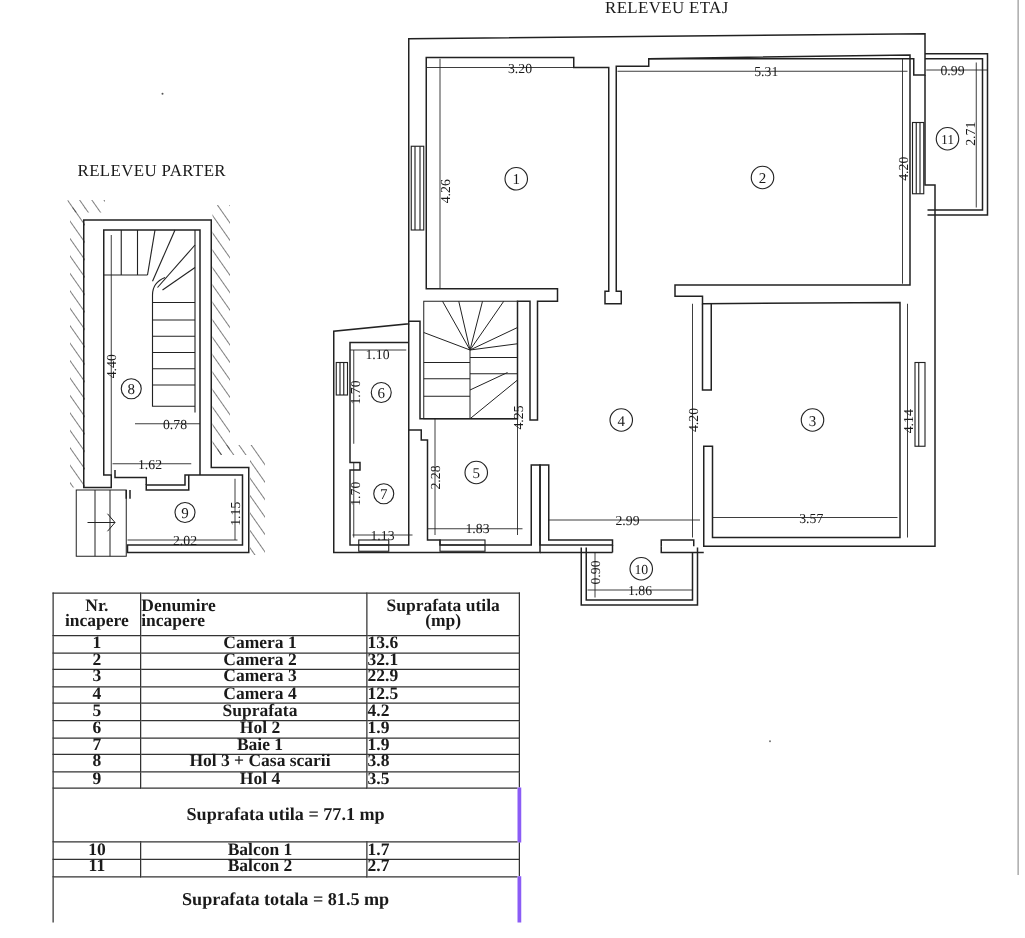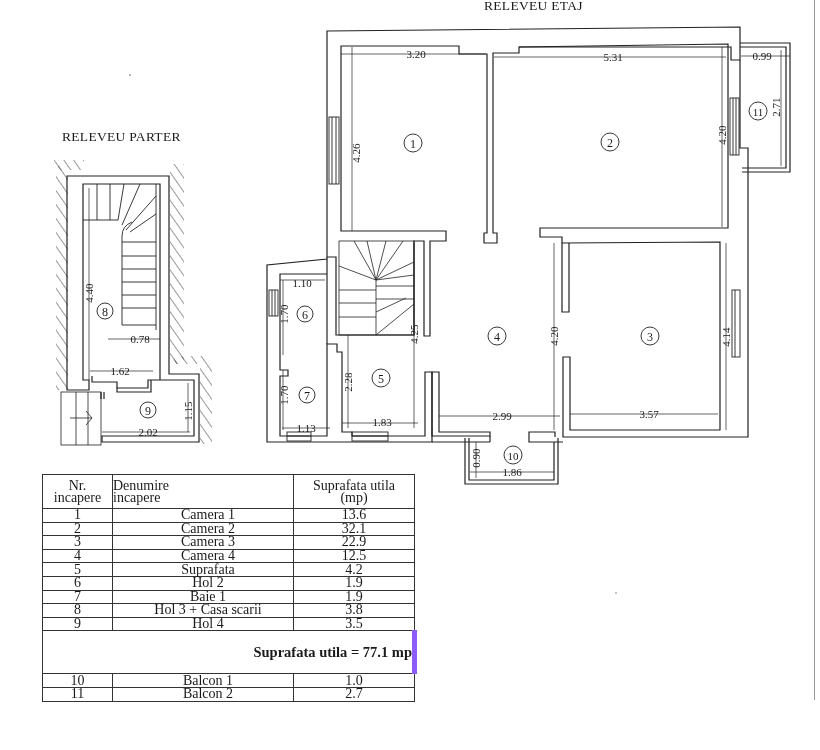--- a/index.html
+++ b/index.html
@@ -7,28 +7,28 @@
          font-family:"Liberation Serif", "DejaVu Serif", serif; color:#1a1a1a; }
   .plan-svg { position:absolute; left:0; top:0; width:820px; height:750px; }
   .plan-svg text { font-family:"Liberation Serif", "DejaVu Serif", serif; fill:#1a1a1a; }
   .title { position:absolute; font-size:13.5px; letter-spacing:0.3px; }
   #title-parter { left:62px; top:129px; }
   #title-etaj { left:484px; top:-2px; }
   .edge-line { position:absolute; left:814px; top:0; width:1px; height:700px; background:#9a9a9a; }
 
   .area-table { position:absolute; left:42px; top:474px; width:375px; border-collapse:collapse;
                 font-size:14px; line-height:12px; }
-  .area-table td, .area-table th { border:1px solid #333; padding:0; font-weight:normal; }
+  .area-table td, .area-table th { border:1px solid #333; padding:0; font-weight:bold; }
   .area-table th { height:33px; line-height:12px; font-size:14px; text-align:center; vertical-align:middle; }
   .area-table td { height:12.6px; }
   .c-nr { width:69px; text-align:center; }
   .c-name { width:170px; text-align:center; padding-left:10px !important; }
-  .c-area { text-align:center; }
-  .summary td { height:42px; text-align:right; font-weight:bold; font-size:14.5px;
-                border-left:1px solid #333; border-right:5px solid #8b5cf6; }
+  .c-area { }
+  .summary td { height:42px; text-align:center; font-weight:bold; font-size:14.5px;
+                border-left:1px solid #333; border-right:3px solid #8b5cf6; }
   .summary-total td { height:36px; border-bottom:none; }
 </style>
 </head>
 <body>
 
 <div class="edge-line"></div>
 
 <div class="title" id="title-parter">RELEVEU PARTER</div>
 <div class="title" id="title-etaj">RELEVEU ETAJ</div>
 
@@ -300,21 +300,24 @@
         <td class="c-nr">9</td>
         <td class="c-name">Hol 4</td>
         <td class="c-area">3.5</td>
       </tr>
     <tr class="summary">
         <td colspan="3">Suprafata utila = 77.1 mp</td>
       </tr>
     <tr>
         <td class="c-nr">10</td>
         <td class="c-name">Balcon 1</td>
-        <td class="c-area">1.0</td>
+        <td class="c-area">1.7</td>
       </tr>
     <tr>
         <td class="c-nr">11</td>
         <td class="c-name">Balcon 2</td>
         <td class="c-area">2.7</td>
       </tr>
+    <tr class="summary summary-total">
+        <td colspan="3">Suprafata totala = 81.5 mp</td>
+      </tr>
   </tbody>
 </table>
 
 </body></html>

